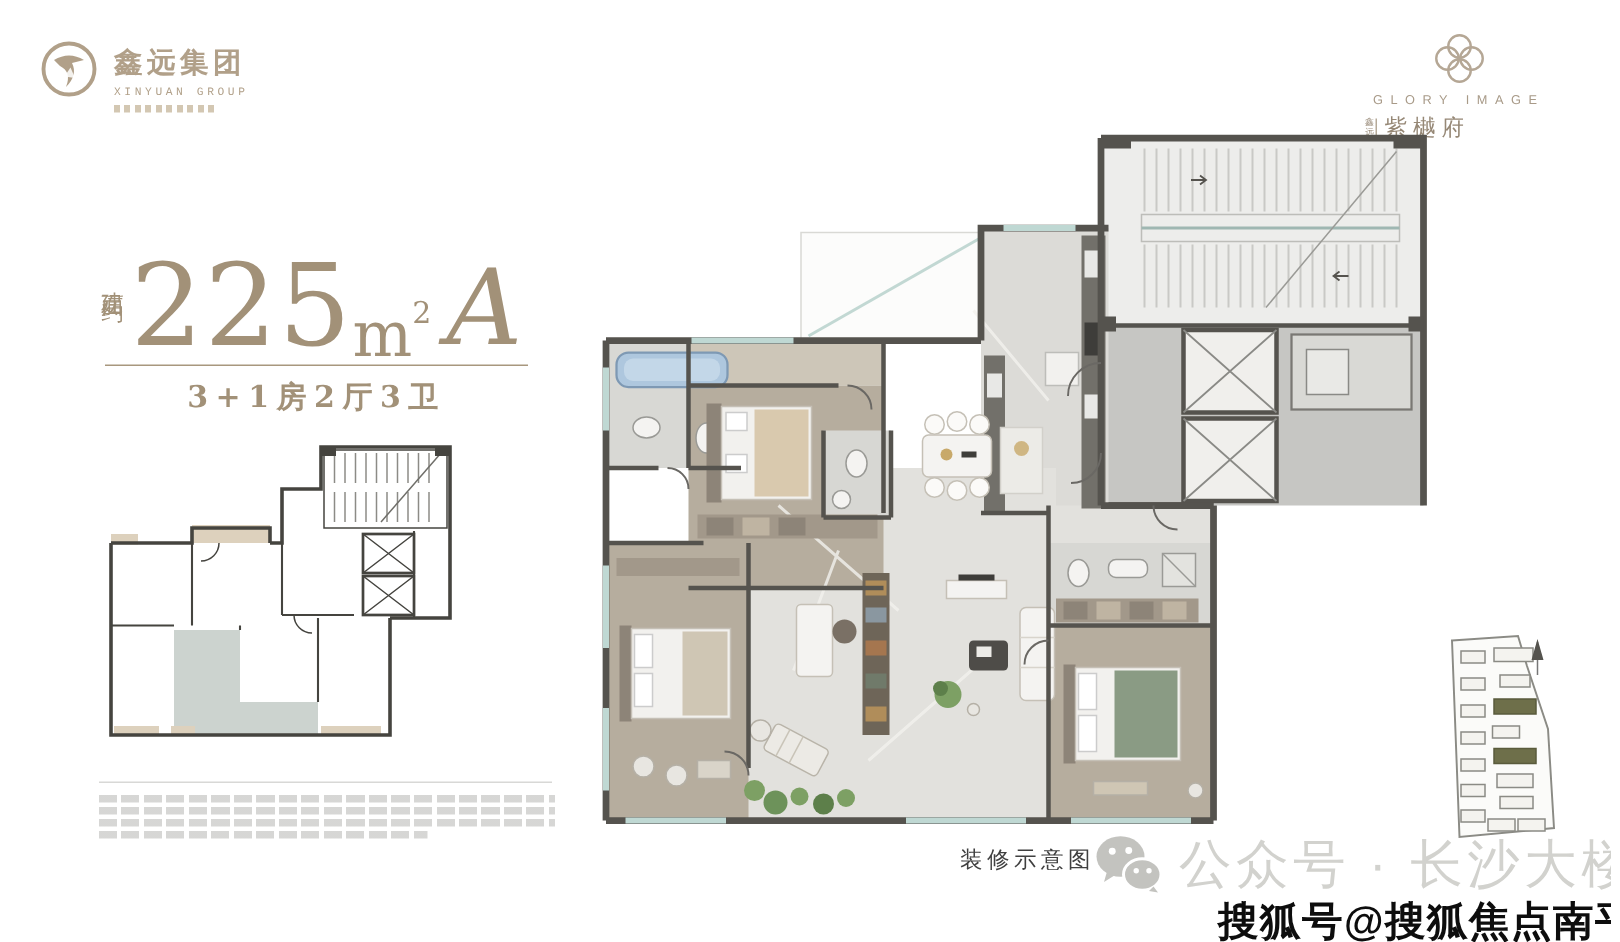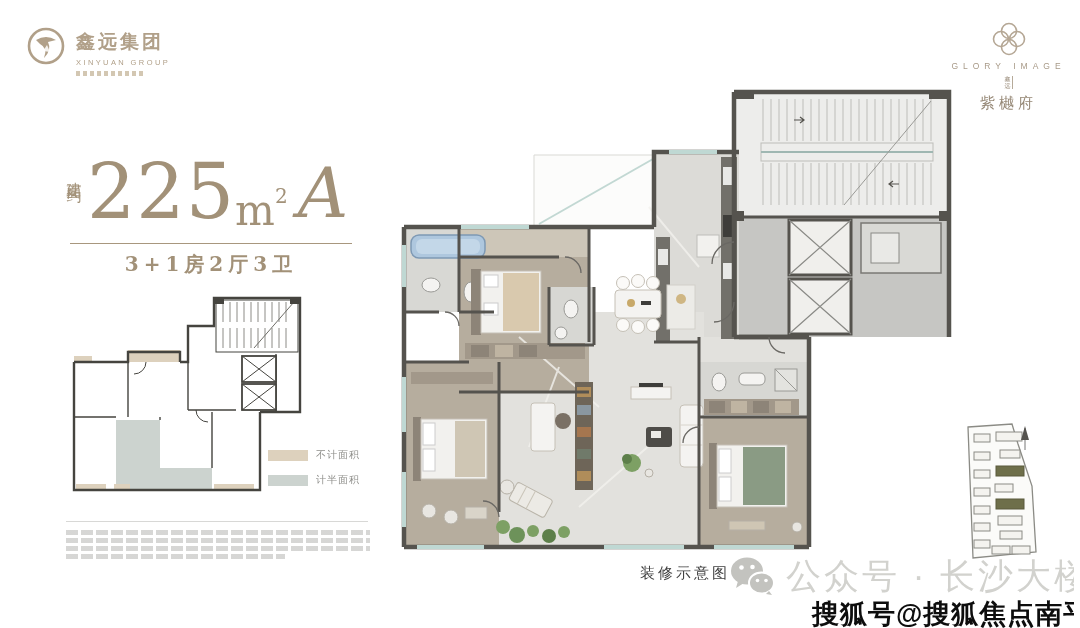--- a/index.html
+++ b/index.html
@@ -6,31 +6,31 @@
   html,body { background:#ffffff; }
   body { font-family:"Liberation Sans", sans-serif; }
   #stage {
     position:relative; width:1068px; height:628px; background:#ffffff;
     overflow:hidden; margin:4px auto;
   }
   
   .logo-left { position:absolute; left:20px; top:22px; display:flex; gap:10px; align-items:flex-start; }
   .logo-left .texts { padding-top:3px; }
   .brand-cn { font-size:19px; font-weight:bold; color:#b1a089; letter-spacing:3px; }
-  .brand-en { font-size:7.5px; color:#b1a089; letter-spacing:2.4px; margin-top:3px; }
+  .brand-en { font-size:7.5px; color:#b1a089; letter-spacing:2.4px; margin-top:3px;font-family:Liberation Mono, monospace; }
   .brand-tagline { margin-top:4px; height:5px; width:70px;
     background:repeating-linear-gradient(90deg,#c8b99f 0 4px,transparent 4px 7px); opacity:.8; }
-  .logo-right { position:absolute; left:940px; top:16px; width:125px; text-align:center; }
+  .logo-right { position:absolute; left:904px; top:16px; width:125px; text-align:center; }
   .glory-en { font-size:8.5px; color:#a89a88; letter-spacing:5px; margin-top:3px; }
-  .glory-line { margin-top:5px; display:flex; justify-content:flex-start; align-items:center; gap:5px;flex-direction:column; }
+  .glory-line { margin-top:5px; display:flex; justify-content:flex-start; align-items:center; gap:5px; }
   .glory-prefix { font-size:6px; color:#9a8c7a; line-height:1.1; width:8px;
     border-right:1px solid #b6aa99; padding-right:4px; }
   .glory-cn { font-size:15px; color:#968876; letter-spacing:4px; font-family:"Liberation Serif", serif; }
   
-  .area-wrap { position:absolute; left:58px; top:152px; display:flex; align-items:flex-start; color:#a29178; }
+  .area-wrap { position:absolute; left:58px; top:164px; display:flex; align-items:flex-start; color:#a29178; }
   .area-label { writing-mode:vertical-rl; text-orientation:upright; font-size:15px; letter-spacing:3px;
     margin-top:14px; margin-right:4px; }
   .area-value { font-family:"DejaVu Serif", serif; font-size:76px; line-height:.95; letter-spacing:1px; }
   .area-unit-m { font-family:"DejaVu Serif", serif; font-size:42px; line-height:1; margin-top:34px; }
   .area-unit-sup { font-family:"DejaVu Serif", serif; font-size:20px; margin-top:28px; }
   .area-type { font-family:"DejaVu Serif", serif; font-style:italic; font-size:70px; line-height:1;
     margin-left:10px; margin-top:2px; }
   .title-divider { position:absolute; left:64px; top:239px; width:282px; height:1px; background:#a8977e; }
   .layout-spec { position:absolute; left:64px; top:247px; width:282px; text-align:center;
     font-family:"DejaVu Serif", serif; font-weight:bold; font-size:20px; letter-spacing:5px; color:#a29178; }
@@ -155,30 +155,20 @@
       <rect x="226" y="6" width="10" height="6" fill="#45443f"></rect>
     </g>
 
     <g fill="#ffffff" stroke="#45443f" stroke-width="1.8">
       <rect x="178" y="64" width="34" height="26"></rect>
       <rect x="178" y="92" width="34" height="26"></rect>
       <path d="M178,64 L212,90 M212,64 L178,90 M178,92 L212,118 M212,92 L178,118" stroke-width="1"></path>
     </g>
   </svg>
 
-  <div class="legend">
-    <div class="legend-row">
-      <div class="legend-swatch tan"></div>
-      <div class="legend-label">不计面积</div>
-    </div>
-    <div class="legend-row">
-      <div class="legend-swatch gray"></div>
-      <div class="legend-label">计半面积</div>
-    </div>
-  </div>
 
   <div class="fine-divider"></div>
   <div class="fine-print">
     <div class="fine-line"></div>
     <div class="fine-line"></div>
     <div class="fine-line"></div>
     <div class="fine-line short"></div>
   </div>
 
   <svg class="abs" style="left:393px; top:83px;" width="570" height="468" viewBox="0 0 570 468">

